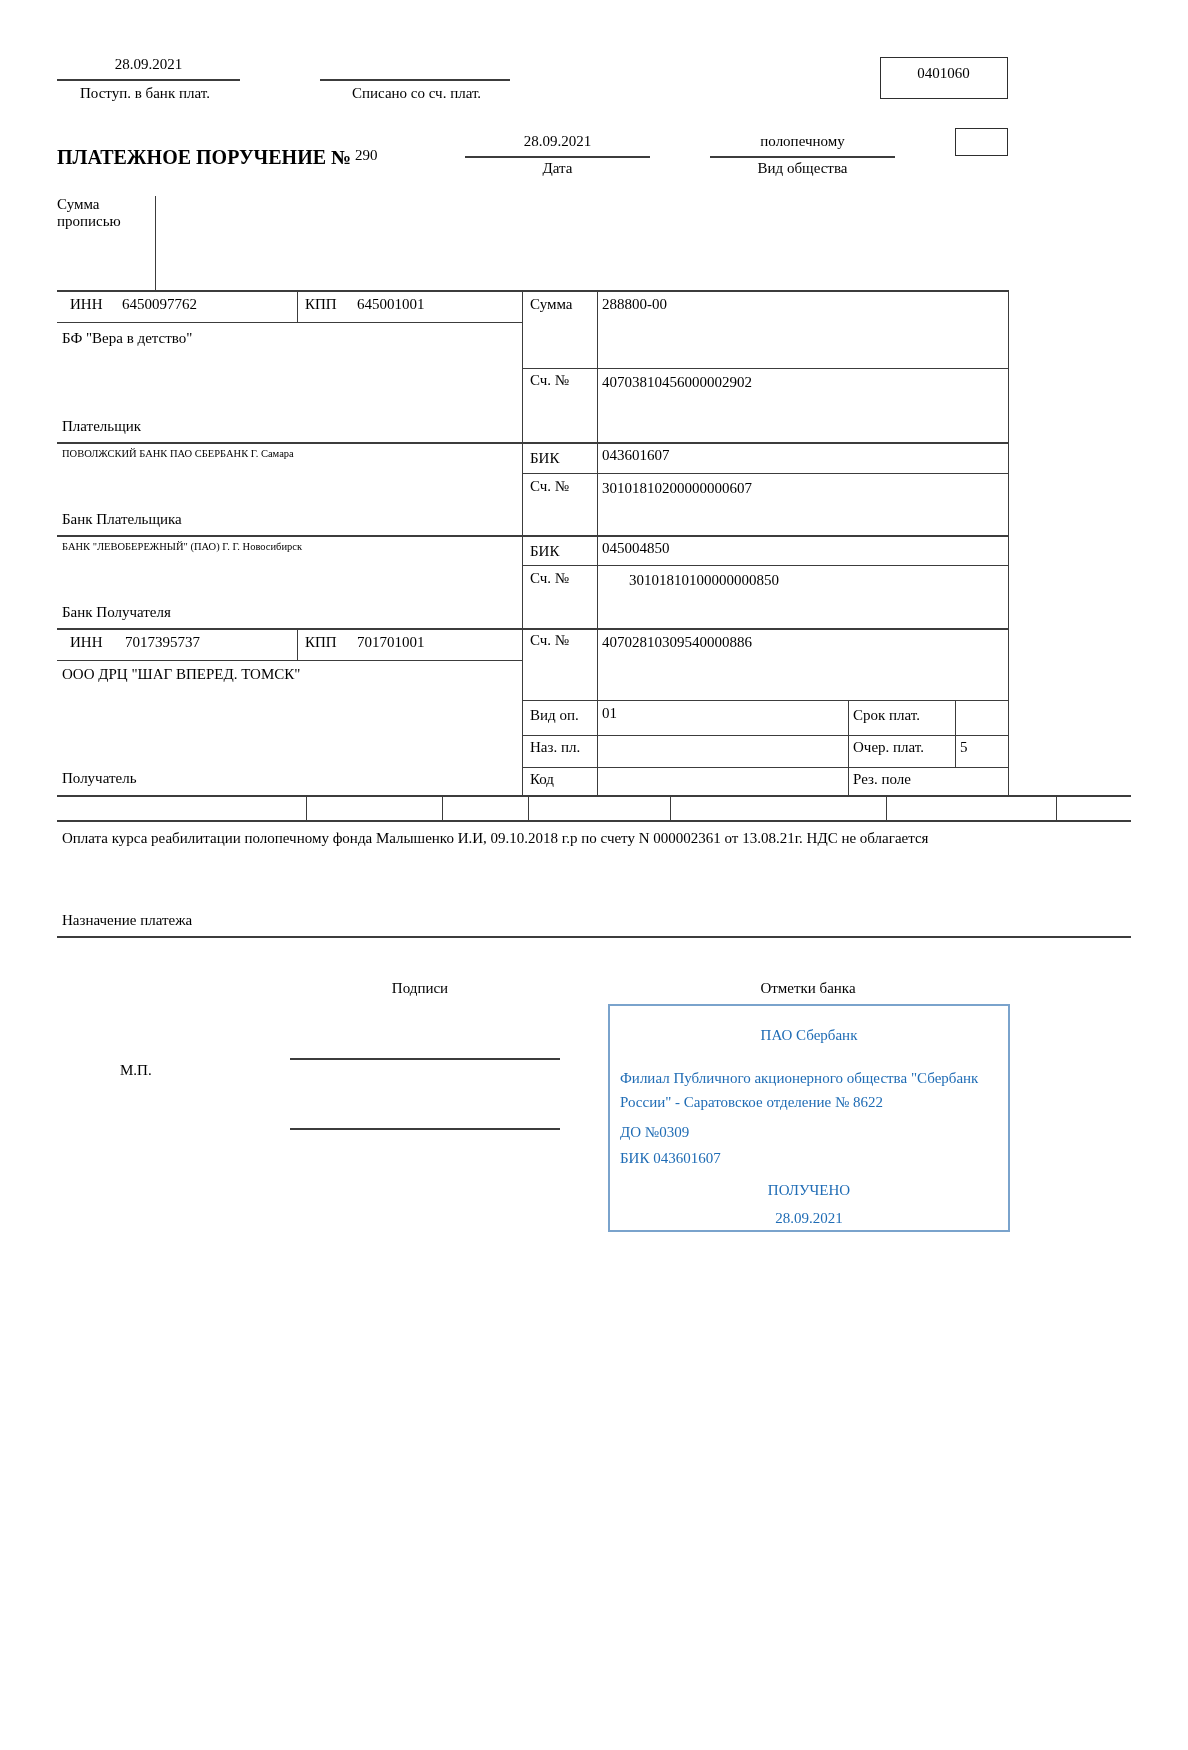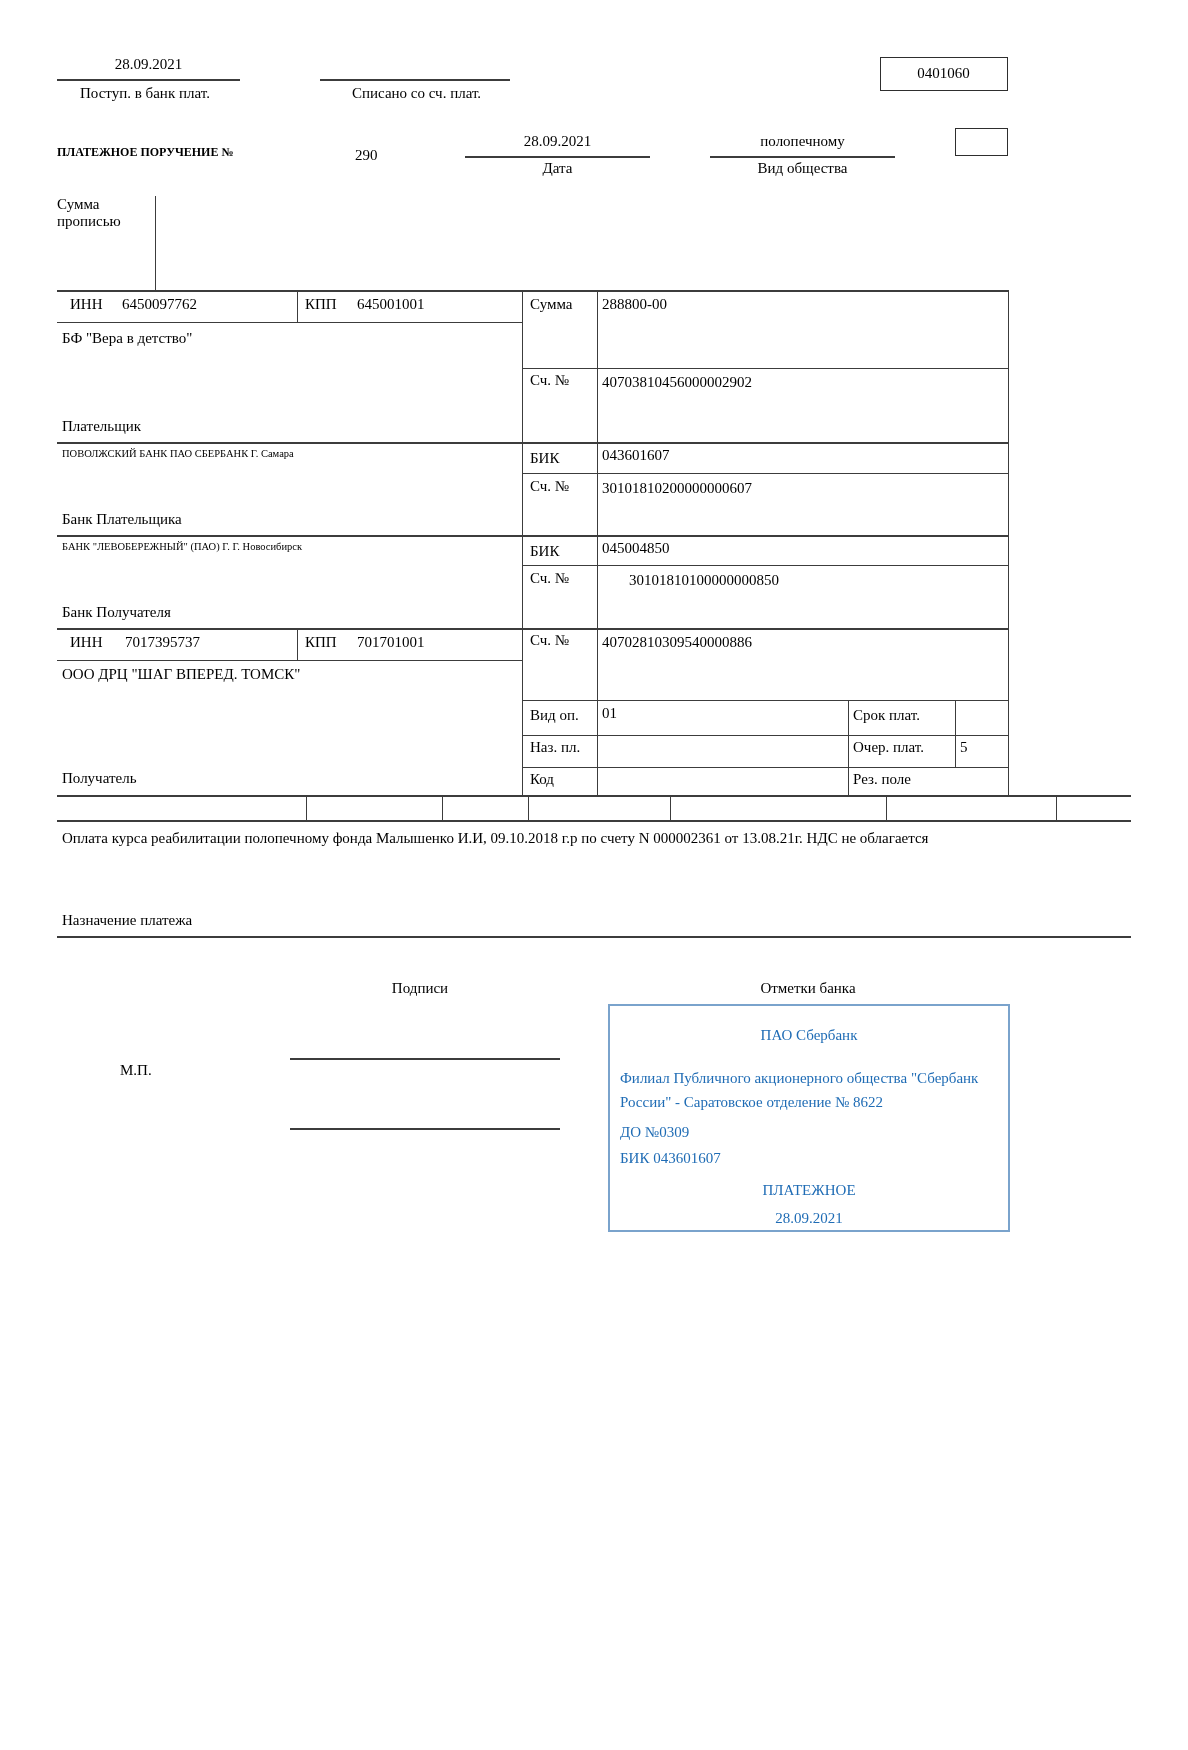--- a/index.html
+++ b/index.html
@@ -23,25 +23,25 @@
 
 <div class="page">
 
   <div class="t c" style="left:57px;top:56px;width:183px;">28.09.2021</div>
   <div class="hl2" style="left:57px;top:79px;width:183px;"></div>
   <div class="t" style="left:80px;top:85px;">Поступ. в банк плат.</div>
 
   <div class="hl2" style="left:320px;top:79px;width:190px;"></div>
   <div class="t" style="left:352px;top:85px;">Списано со сч. плат.</div>
 
-  <div class="box" style="left:880px;top:57px;width:128px;height:34px;">
+  <div class="box" style="left:880px;top:57px;width:128px;height:42px;">
     <div class="t c" style="left:0;top:7px;width:125px;">0401060</div>
   </div>
 
-  <div class="t b" style="left:57px;top:146px;font-size:12px;">ПЛАТЕЖНОЕ ПОРУЧЕНИЕ №</div>
+  <div class="t b" style="left:57px;top:146px;font-size:20px;">ПЛАТЕЖНОЕ ПОРУЧЕНИЕ №</div>
   <div class="t" style="left:355px;top:147px;">290</div>
 
   <div class="t c" style="left:465px;top:133px;width:185px;">28.09.2021</div>
   <div class="hl2" style="left:465px;top:156px;width:185px;"></div>
   <div class="t c" style="left:465px;top:160px;width:185px;">Дата</div>
 
   <div class="t c" style="left:710px;top:133px;width:185px;">полопечному</div>
   <div class="hl2" style="left:710px;top:156px;width:185px;"></div>
   <div class="t c" style="left:710px;top:160px;width:185px;">Вид общества</div>
 
@@ -132,17 +132,17 @@
 
   <div class="t" style="left:120px;top:1062px;">М.П.</div>
   <div class="hl2" style="left:290px;top:1058px;width:270px;"></div>
   <div class="hl2" style="left:290px;top:1128px;width:270px;"></div>
 
   <div class="stamp" style="left:608px;top:1004px;width:402px;height:228px;">
     <div class="t c" style="left:0;top:10px;width:398px;margin-top:11px;">ПАО Сбербанк</div>
     <div class="t wrap" style="left:10px;top:60px;width:378px;line-height:1.6;">Филиал Публичного акционерного общества "Сбербанк России" - Саратовское отделение № 8622</div>
     <div class="t" style="left:10px;top:118px;">ДО №0309</div>
     <div class="t" style="left:10px;top:144px;">БИК 043601607</div>
-    <div class="t c" style="left:0;top:176px;width:398px;">ПЛАТЕЖНОЕ</div>
+    <div class="t c" style="left:0;top:176px;width:398px;">ПОЛУЧЕНО</div>
     <div class="t c" style="left:0;top:204px;width:398px;">28.09.2021</div>
   </div>
 
 </div>
 
 </body></html>

